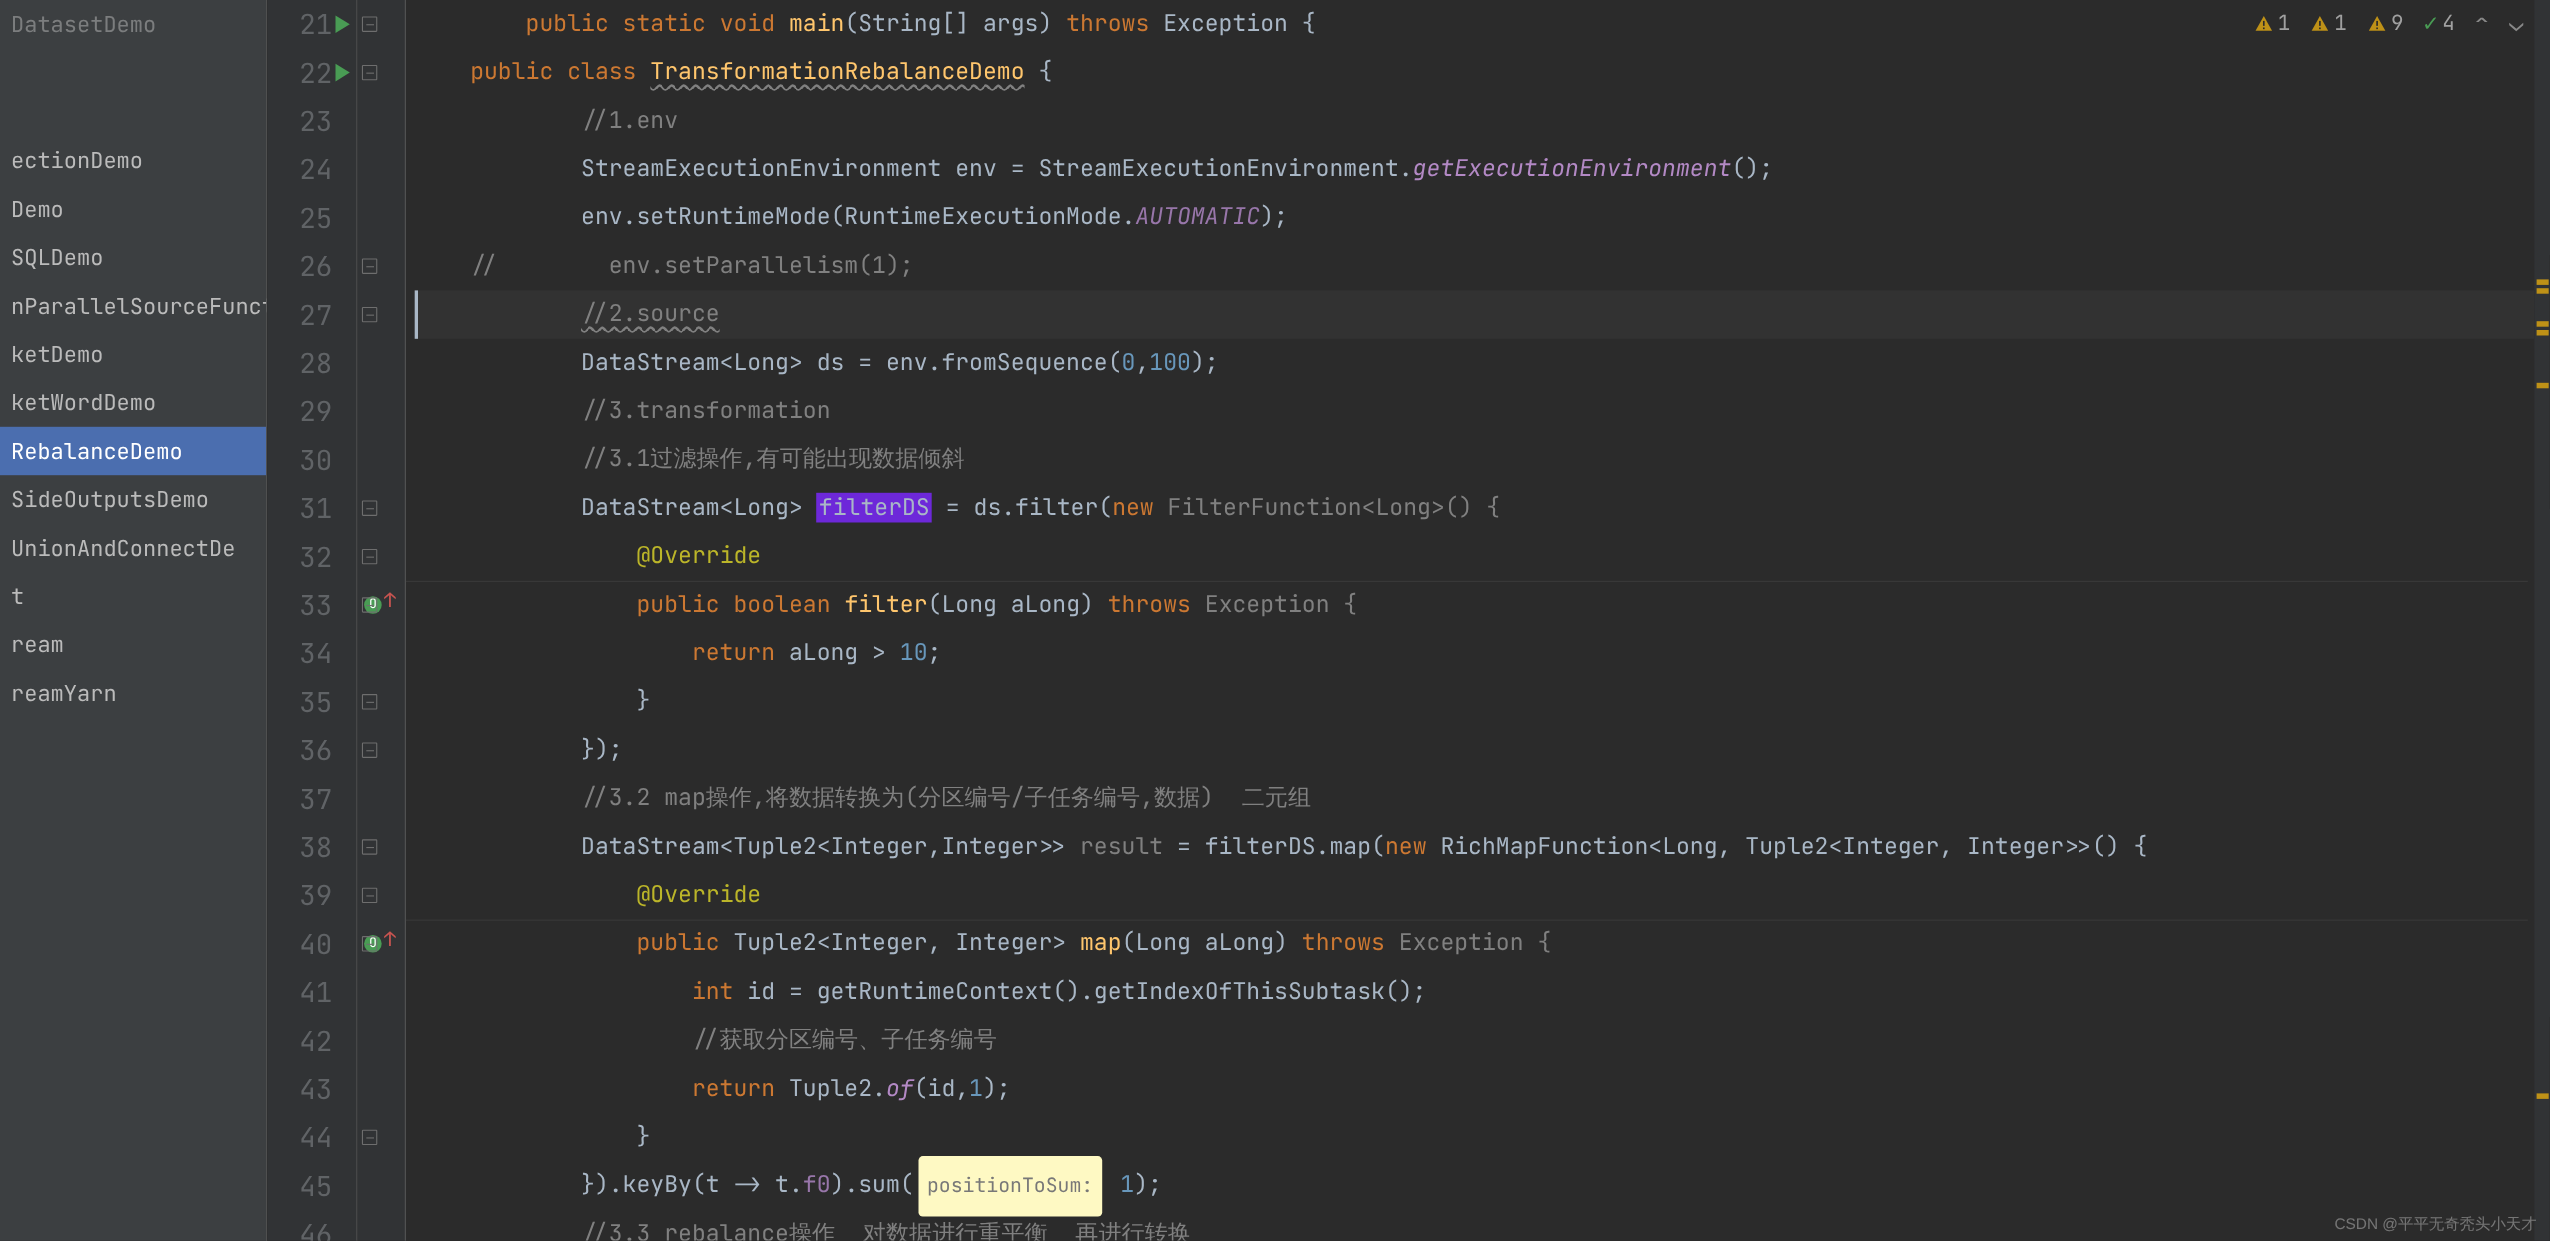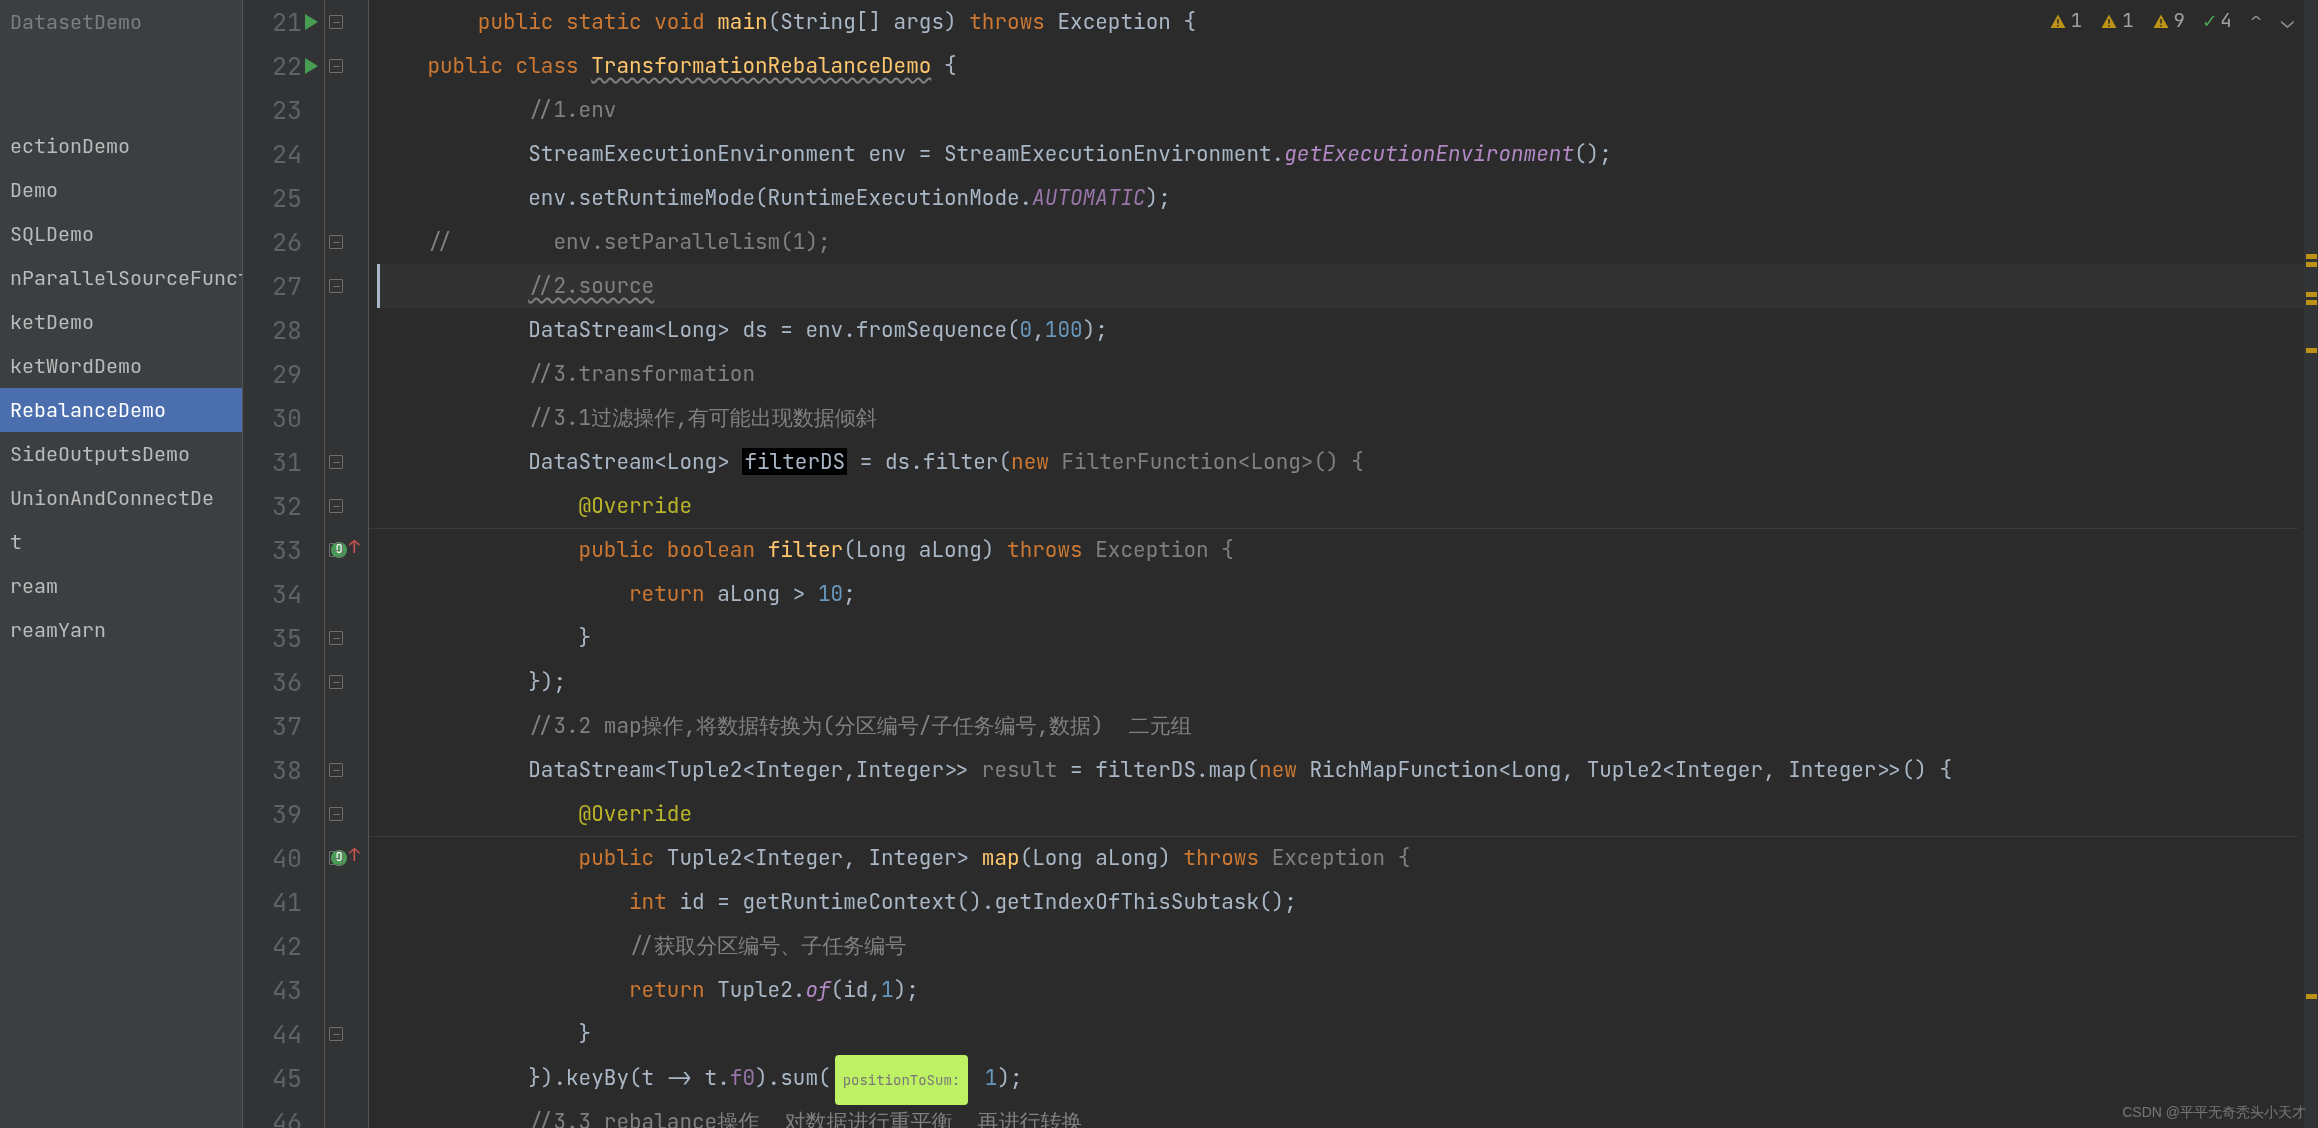--- a/index.html
+++ b/index.html
@@ -132,31 +132,31 @@
     background: #a9b7c6;
   }
   .kw { color: #cc7832; }
   .num { color: #6897bb; }
   .ann { color: #bbb529; }
   .cmt { color: #808080; }
   .fn  { color: #ffc66d; }
   .it  { color: #b389c5; font-style: italic; }
   .fld { color: #9876aa; }
   .boxhl {
-    background: #000000;
+    background: #6d28d9;
     padding: 0 2px;
   }
   .wavy {
     text-decoration: underline wavy #808080;
     text-underline-offset: 4px;
   }
   .param-hint {
-    background: #bef264;
+    background: #fef9c3;
     color: #787878;
-    font-size: 14px;
+    font-size: 18px;
     padding: 16px 8px;
     border-radius: 4px;
     margin: 0 4px;
   }
   .method-sep {
     position: absolute;
     left: 0;
     right: 6px;
     height: 0;
     border-top: 1px solid #3a3a3a;

